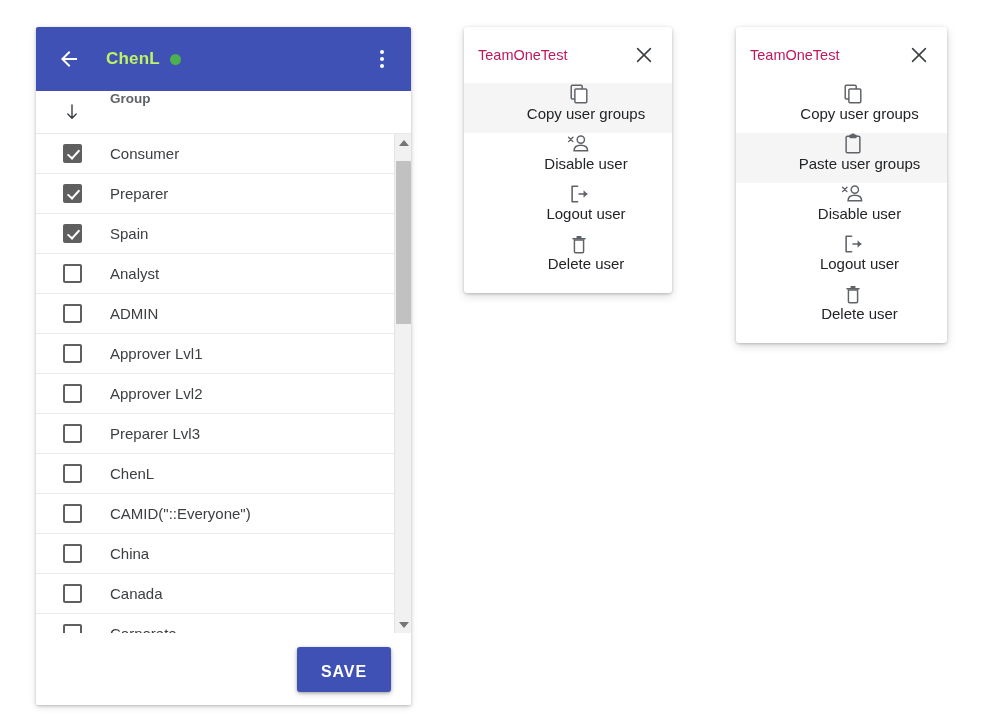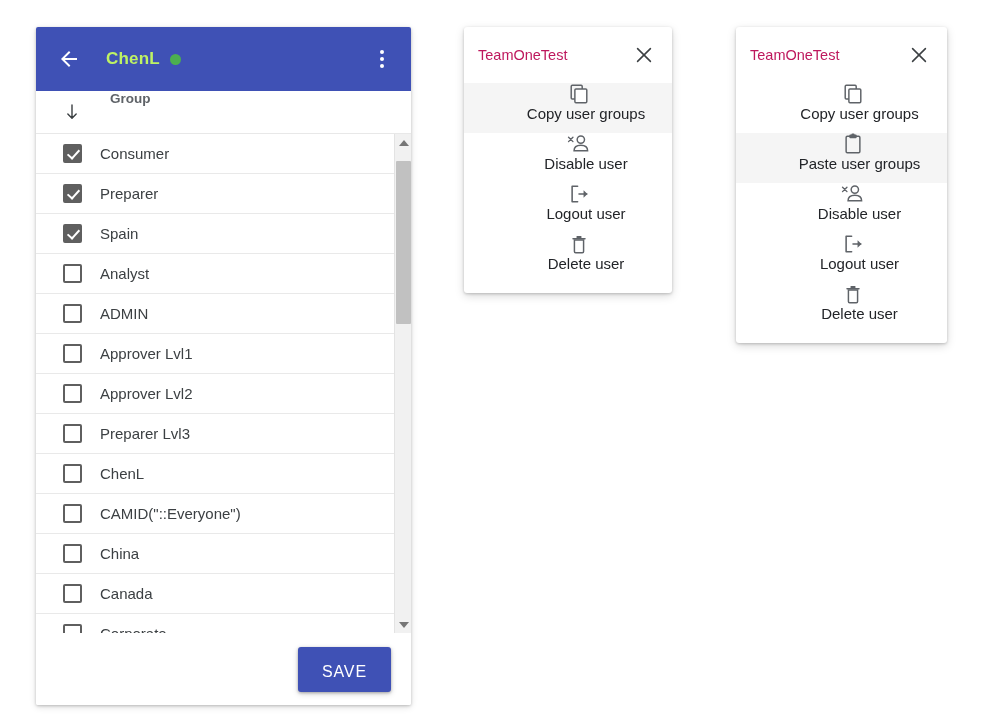--- a/index.html
+++ b/index.html
@@ -85,21 +85,21 @@
     border-radius: 2px; background: #fff;
     position: relative;
   }
   .cbox.on { background: #5f5f5f; border-color: #5f5f5f; }
   .cbox.on::after {
     content: ""; position: absolute;
     left: 5px; top: 1px; width: 5px; height: 10px;
     border: solid #fff; border-width: 0 2.2px 2.2px 0;
     transform: rotate(42deg);
   }
-  .gname { margin-left: 4px; font-size: 15px; color: #3c4043; white-space: nowrap; }
+  .gname { margin-left: 14px; font-size: 15px; color: #3c4043; white-space: nowrap; }
 
   
   .sbar {
     position: absolute; right: 0; top: 0; width: 17px; bottom: 0;
     background: #f1f1f1; border-left: 1px solid #e3e3e3;
   }
   .sb-btn {
     position: absolute; left: 0; width: 17px; height: 17px;
     background: #f1f1f1;
     display: flex; align-items: center; justify-content: center;
@@ -118,21 +118,21 @@
 
   .card-footer {
     flex: 0 0 auto; height: 72px;
     display: flex; align-items: center; justify-content: flex-end;
     padding-right: 20px; background: #fff;
   }
   .save-btn {
     background: #3f51b5; color: #fff;
     border: none; border-radius: 3px;
     height: 45px; padding: 16px 24px;
-    font-size: 16px; font-weight: normal; letter-spacing: .9px;
+    font-size: 16px; font-weight: bold; letter-spacing: .9px;
     font-family: "Liberation Sans", sans-serif;
     box-shadow: 0 1px 3px rgba(0,0,0,0.28), 0 2px 6px rgba(0,0,0,0.16);
     cursor: pointer;
   }
 
   
   .menu {
     position: absolute; background: #fff;
     border-radius: 3px;
     box-shadow: 0 1px 3px rgba(0,0,0,0.20), 0 3px 10px rgba(0,0,0,0.15);

